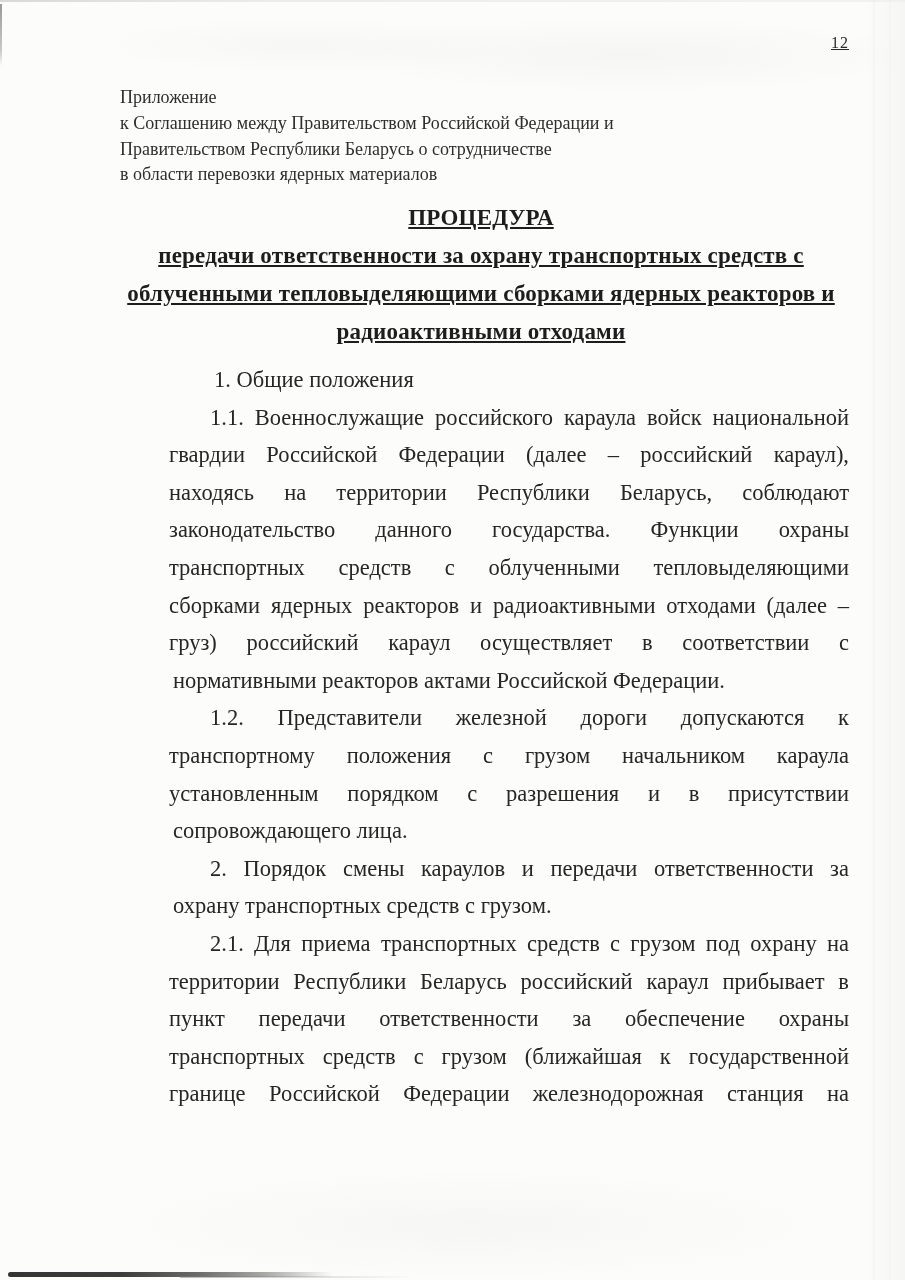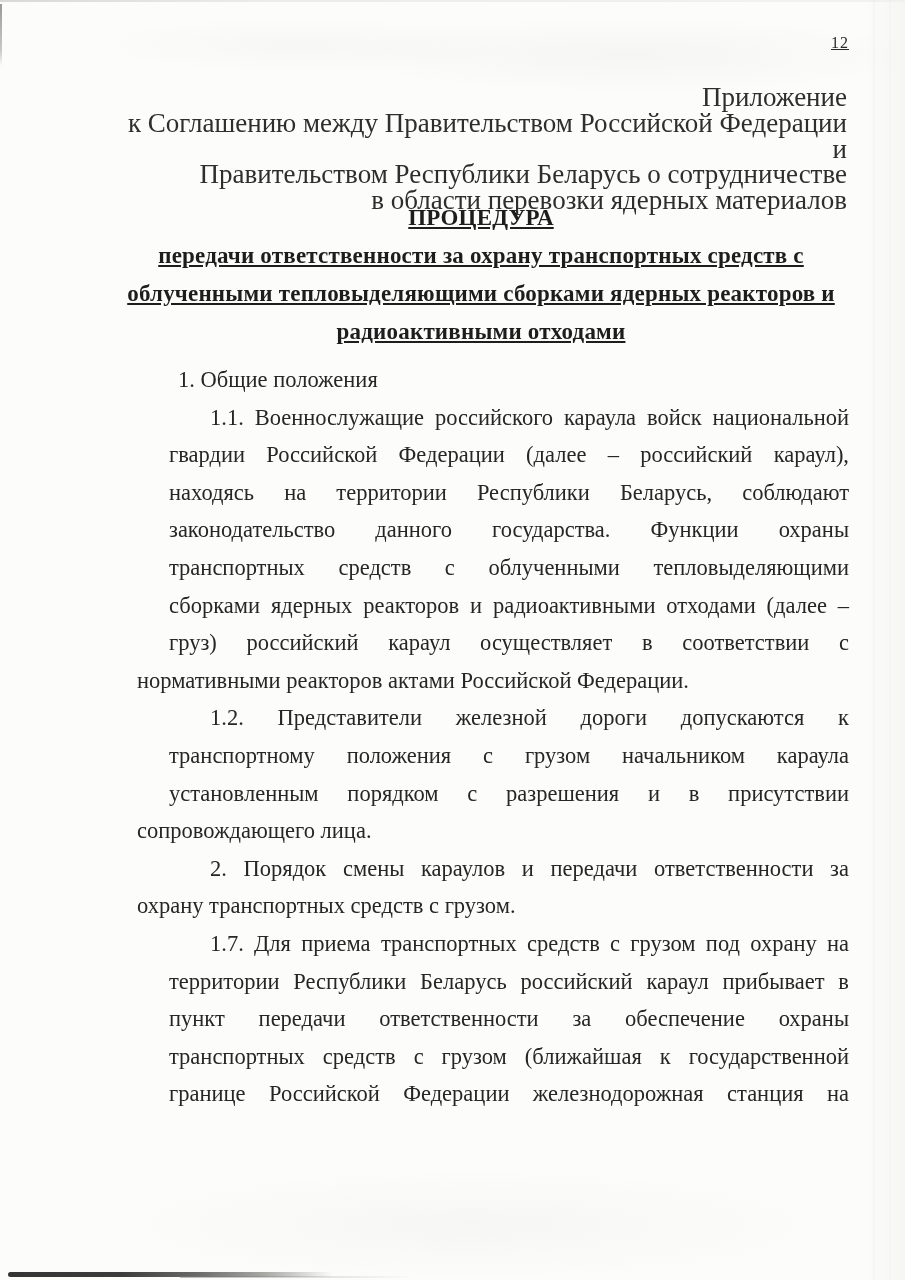--- a/index.html
+++ b/index.html
@@ -48,37 +48,37 @@
     background: linear-gradient(to right, rgba(120,120,118,0.5), rgba(180,180,177,0) 90%);
   }
 
   
   .pageno {
     position: absolute; top: 34px; left: 137px; width: 712px;
     text-align: right; font-size: 16px; letter-spacing: 1px; text-decoration: underline;
   }
   .appendix {
     position: absolute; top: 85px; left: 120px; width: 727px;
-    text-align: right; font-size: 27px; line-height: 25.8px;
+    text-align: left; font-size: 18px; line-height: 25.8px;
     color: #2e2e2e;
   }
   .doc-title {
     position: absolute; top: 199px; left: 125px; width: 712px;
     text-align: center; font-weight: bold; font-size: 23px; color: #1d1d1d;
     letter-spacing: 0.2px;
   }
   .doc-title .tl { height: 38px; line-height: 38px; text-decoration: underline; }
 
   .body-text {
     position: absolute; top: 361px; left: 137px; width: 712px;
     font-size: 22.5px; color: #262626;
   }
   .ln { height: 37.6px; line-height: 37.6px; }
   .jl { text-align: justify; text-align-last: justify; margin-left: 32px; }
-  .ll { text-align: left; }
+  .ll { text-align: left; margin-left: 36px; }
   .fi { text-indent: 41px; }
 </style>
 </head>
 <body>
 
 <div class="page">
 
   <div class="edge-top"></div>
   <div class="edge-left-line"></div>
   <div class="edge-right-streaks"></div>
@@ -122,21 +122,21 @@
       <div class="ln jl">установленным порядком с разрешения и в присутствии</div>
       <div class="ln ll">сопровождающего лица.</div>
     </div>
 
     <div>
       <div class="ln jl fi">2. Порядок смены караулов и передачи ответственности за</div>
       <div class="ln ll">охрану транспортных средств с грузом.</div>
     </div>
 
     <div>
-      <div class="ln jl fi">1.7. Для приема транспортных средств с грузом под охрану на</div>
+      <div class="ln jl fi">2.1. Для приема транспортных средств с грузом под охрану на</div>
       <div class="ln jl">территории Республики Беларусь российский караул прибывает в</div>
       <div class="ln jl">пункт передачи ответственности за обеспечение охраны</div>
       <div class="ln jl">транспортных средств с грузом (ближайшая к государственной</div>
       <div class="ln jl">границе Российской Федерации железнодорожная станция на</div>
     </div>
 
   </div>
 </div>
 
 </body></html>

